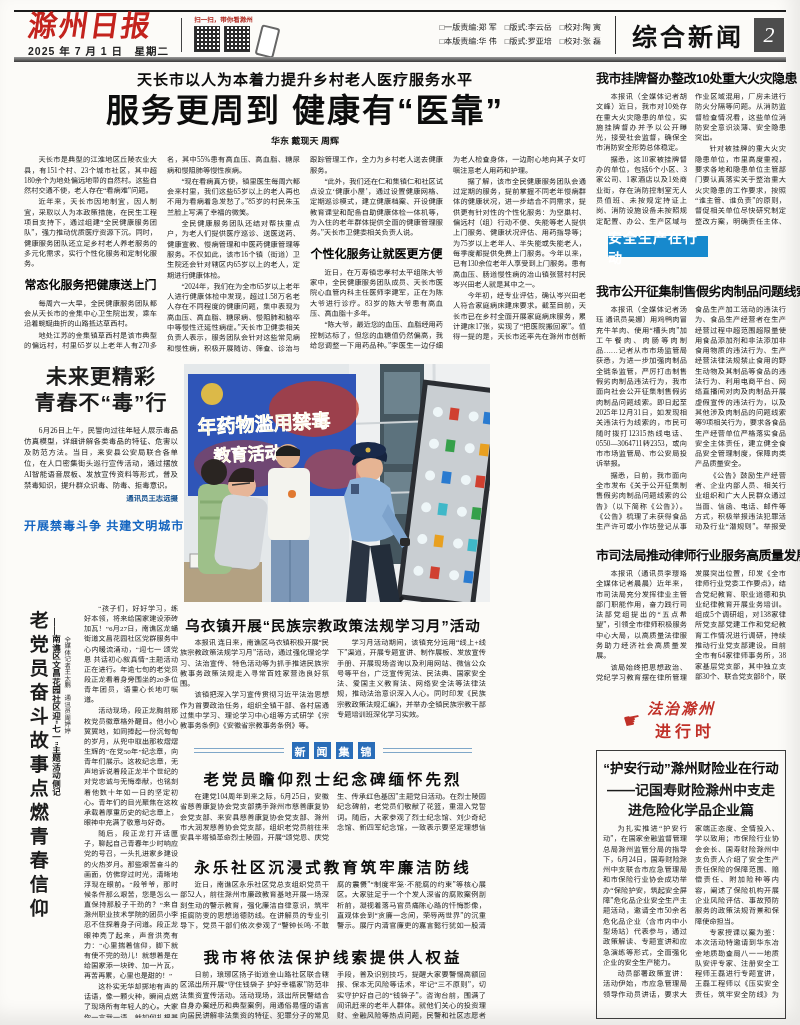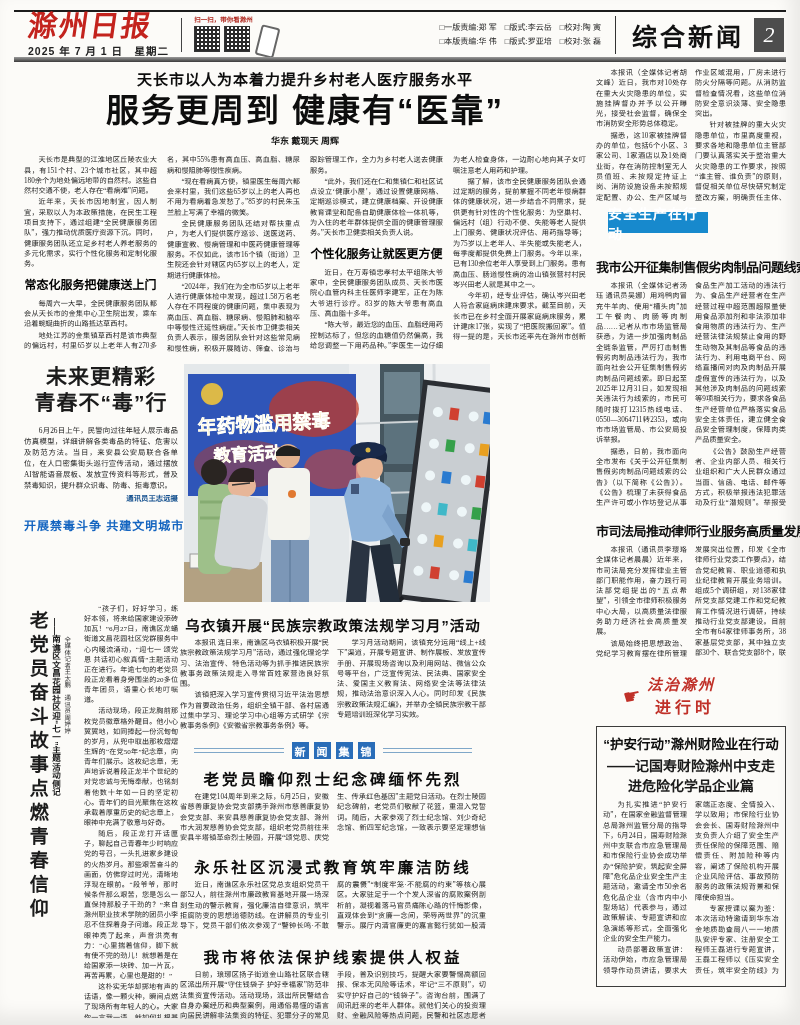--- a/index.html
+++ b/index.html
@@ -51,21 +51,21 @@
   .rail{position:absolute;top:68px;left:596px;width:190px;}
   .rail .h1{font-size:13px;letter-spacing:-0.5px;margin-bottom:5px;white-space:nowrap;}
   .badge-blue{width:100px;height:21px;background:#1789cd;color:#fff;display:flex;align-items:center;
               justify-content:center;font-size:14px;font-weight:bold;letter-spacing:1px;
               font-family:"Liberation Sans",sans-serif;margin:6px 0 0 12px;}
   .gap24{height:24px;}.gap12{height:12px;}
   .logo-fz{display:flex;align-items:center;justify-content:center;gap:6px;margin:6px 0 8px 8px;width:130px;}
   .logo-swoosh{color:#c03028;font-size:20px;line-height:1;transform:rotate(-12deg);}
   .logo-txt1{font-size:15px;font-weight:bold;color:#c03028;font-style:italic;letter-spacing:2px;}
   .logo-txt2{font-size:16px;font-weight:bold;color:#c03028;letter-spacing:4px;text-align:right;}
-  .boxed{border:1px solid #3c3c3c;padding:6px 6px 4px;}
+  .boxed{border:1px solid #3c3c3c;padding:6px 6px 12px;}
   .boxed .h1{font-size:13.5px;white-space:nowrap;letter-spacing:0;margin-bottom:2px;}
   .boxed .sub{font-size:14px;font-weight:bold;text-align:center;margin-bottom:5px;
               font-family:"Liberation Sans",sans-serif;}
   
   .midleft{position:absolute;top:364px;left:24px;width:154px;}
   .md-h{font-size:21px;font-weight:bold;text-align:center;line-height:1.25;
         font-family:"Liberation Sans",sans-serif;letter-spacing:1px;}
   .md-cap{margin-top:8px;font-size:7.4px;line-height:1.5;text-align:justify;}
   .md-credit{text-align:right;font-size:7.4px;color:#14508e;font-weight:bold;margin-top:1px;}
   .md-slogan{margin-top:13px;text-align:center;color:#1565c0;font-weight:bold;font-size:12px;
@@ -148,20 +148,21 @@
           <p class="para">近日，在万寿镇忠孝村太平组陈大爷家中，全民健康服务团队成员、天长市医院心血管内科主任医师李建军，正在为陈大爷进行诊疗。83岁的陈大爷患有高血压、高血脂十多年。</p>
           <p class="para">“陈大爷，最近您的血压、血脂经用药控制达标了，但您的血糖值仍然偏高，我给您调整一下用药品种。”李医生一边仔细为老人检查身体，一边耐心地向其子女叮嘱注意老人用药和护理。</p>
           <p class="para">据了解，该市全民健康服务团队会通过定期的服务，提前掌握不同老年慢病群体的健康状况，进一步结合不同需求，提供更有针对性的个性化服务：为空巢村、偏远村（组）行动不便、失能等老人提供上门服务、健康状况评估、用药指导等；为75岁以上老年人、半失能或失能老人，每季度都提供免费上门服务。今年以来，已有130余位老年人享受到上门服务。患有高血压、肠道慢性病的冶山镇张营村村民岑兴田老人就是其中之一。</p>
           <p class="para">今年初，经专业评估，确认岑兴田老人符合家庭病床建床要求。截至目前，天长市已在乡村全面开展家庭病床服务，累计建床17张，实现了“把医院搬回家”。值得一提的是，天长市还率先在滁州市创新医药总联动管理新机制，实现了药品配备种类市域数据线上下联动。</p>
         </div>
     </div>
   </section>
 
   <aside class="rail">
     <article>
+      <div class="art-head h1">我市挂牌督办整改10处重大火灾隐患</div>
       <div class="body-text cols-2" style="height:138px">
           <p class="para">本报讯（全媒体记者胡文峰）近日，我市对10处存在重大火灾隐患的单位，实施挂牌督办并予以公开曝光，接受社会监督，确保全市消防安全形势总体稳定。</p>
           <p class="para">据悉，这10家被挂牌督办的单位，包括6个小区、3家公司、1家酒店以及1处商业街，存在消防控制室无人员值班、未按规定持证上岗、消防设施设备未按照规定配置、办公、生产区域与作业区域混用，厂房未进行防火分隔等问题。从消防监督检查情况看，这些单位消防安全意识淡薄、安全隐患突出。</p>
           <p class="para">针对被挂牌的重大火灾隐患单位，市里高度重视，要求各地和隐患单位主管部门要认真落实关于整治重大火灾隐患的工作要求，按照“谁主管、谁负责”的原则，督促相关单位尽快研究制定整改方案，明确责任主体、整改措施、整改时限和验收标准，确保年底前全部整改销号；要以消防安全治本攻坚三年行动为抓手，扎实推进电动自行车、人员密集场所动火作业、建筑保温材料等“一件事”全链条安全整治，大力实施本质安全提升工程，保障人民群众生命财产安全。</p>
         </div>
       <div class="badge-blue">安全生产在行动</div>
     </article>
     <div class="gap24"></div>
     <article>
       <div class="art-head h1">我市公开征集制售假劣肉制品问题线索</div>

